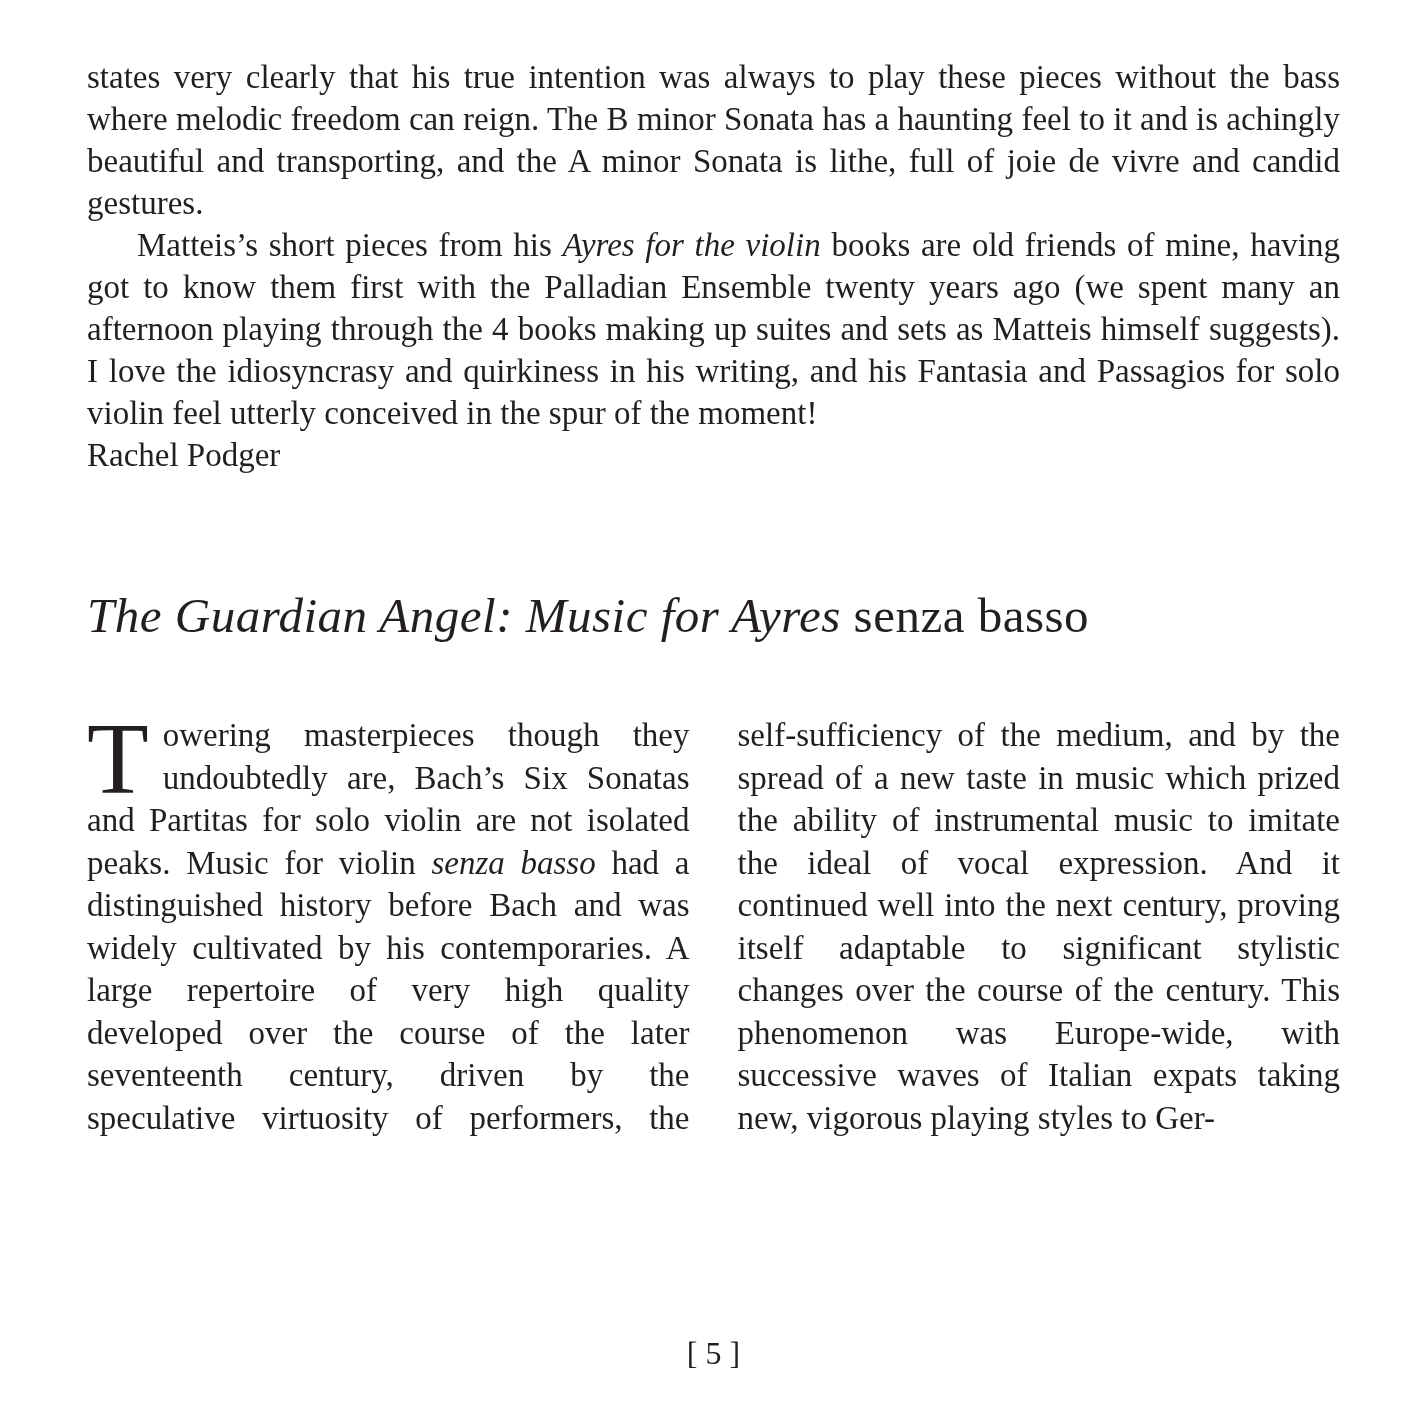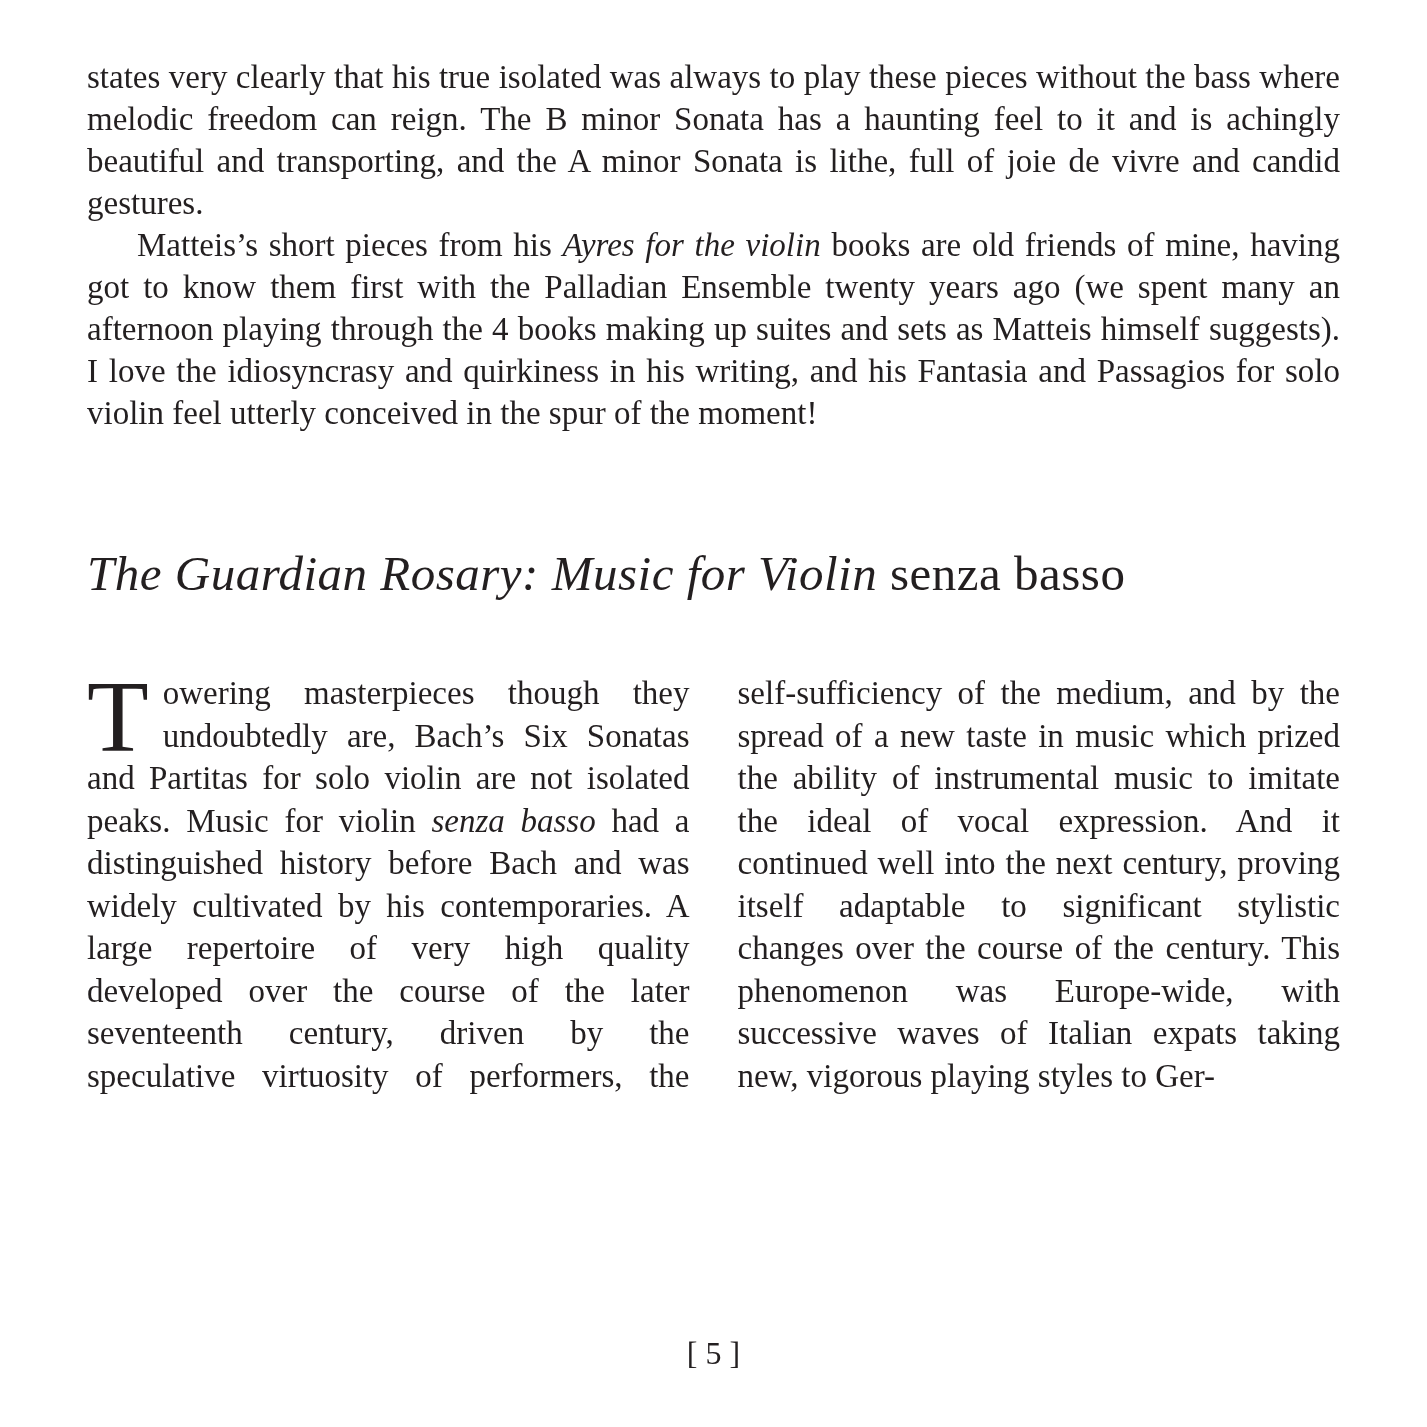--- a/index.html
+++ b/index.html
@@ -82,26 +82,27 @@
     line-height: 40px;
   }
 </style>
 </head>
 <body>
 
 <div class="page">
   <div class="content">
 
     <section class="intro">
-      <p><span>states very clearly that his true isolated was always to play these pieces without the bass where melodic freedom can reign. The B minor Sonata has a haunting feel to it and is achingly beautiful and transporting, and the A minor Sonata is lithe, full of joie de vivre and candid gestures.</span></p>
+      <p><span>states very clearly that his true intention was always to play these pieces without the bass where melodic freedom can reign. The B minor Sonata has a haunting feel to it and is achingly beautiful and transporting, and the A minor Sonata is lithe, full of joie de vivre and candid gestures.</span></p>
       <p class="indent"><span>Matteis’s short pieces from his </span><span style="font-style: italic;">Ayres for the violin</span><span> books are old friends of mine, having got to know them first with the Palladian Ensemble twenty years ago (we spent many an afternoon playing through the 4 books making up suites and sets as Matteis himself suggests). I love the idiosyncrasy and quirkiness in his writing, and his Fantasia and Passagios for solo violin feel utterly conceived in the spur of the moment!</span></p>
+      <p class="signature">Rachel Podger</p>
     </section>
 
     <h1 class="heading">
-      <span class="it">The Guardian Rosary: Music for Violin</span><span> senza basso</span>
+      <span class="it">The Guardian Angel: Music for Ayres</span><span> senza basso</span>
     </h1>
 
     <div class="columns">
       <div class="col">
         <span class="dropcap">T</span><span><span>owering masterpieces though they undoubtedly are, Bach’s Six Sonatas and Partitas for solo violin are not isolated peaks. Music for violin </span><span style="font-style: italic;">senza basso</span><span> had a distinguished history before Bach and was widely cultivated by his contemporaries. A large repertoire of very high quality developed over the course of the later seventeenth century, driven by the speculative virtuosity of performers, the pragmatic</span></span>
       </div>
       <div class="col"><span>self-sufficiency of the medium, and by the spread of a new taste in music which prized the ability of instrumental music to imitate the ideal of vocal expression. And it continued well into the next century, proving itself adaptable to significant stylistic changes over the course of the century. This phenomenon was Europe-wide, with successive waves of Italian expats taking new, vigorous playing styles to Ger-</span></div>
     </div>
 
   </div>

